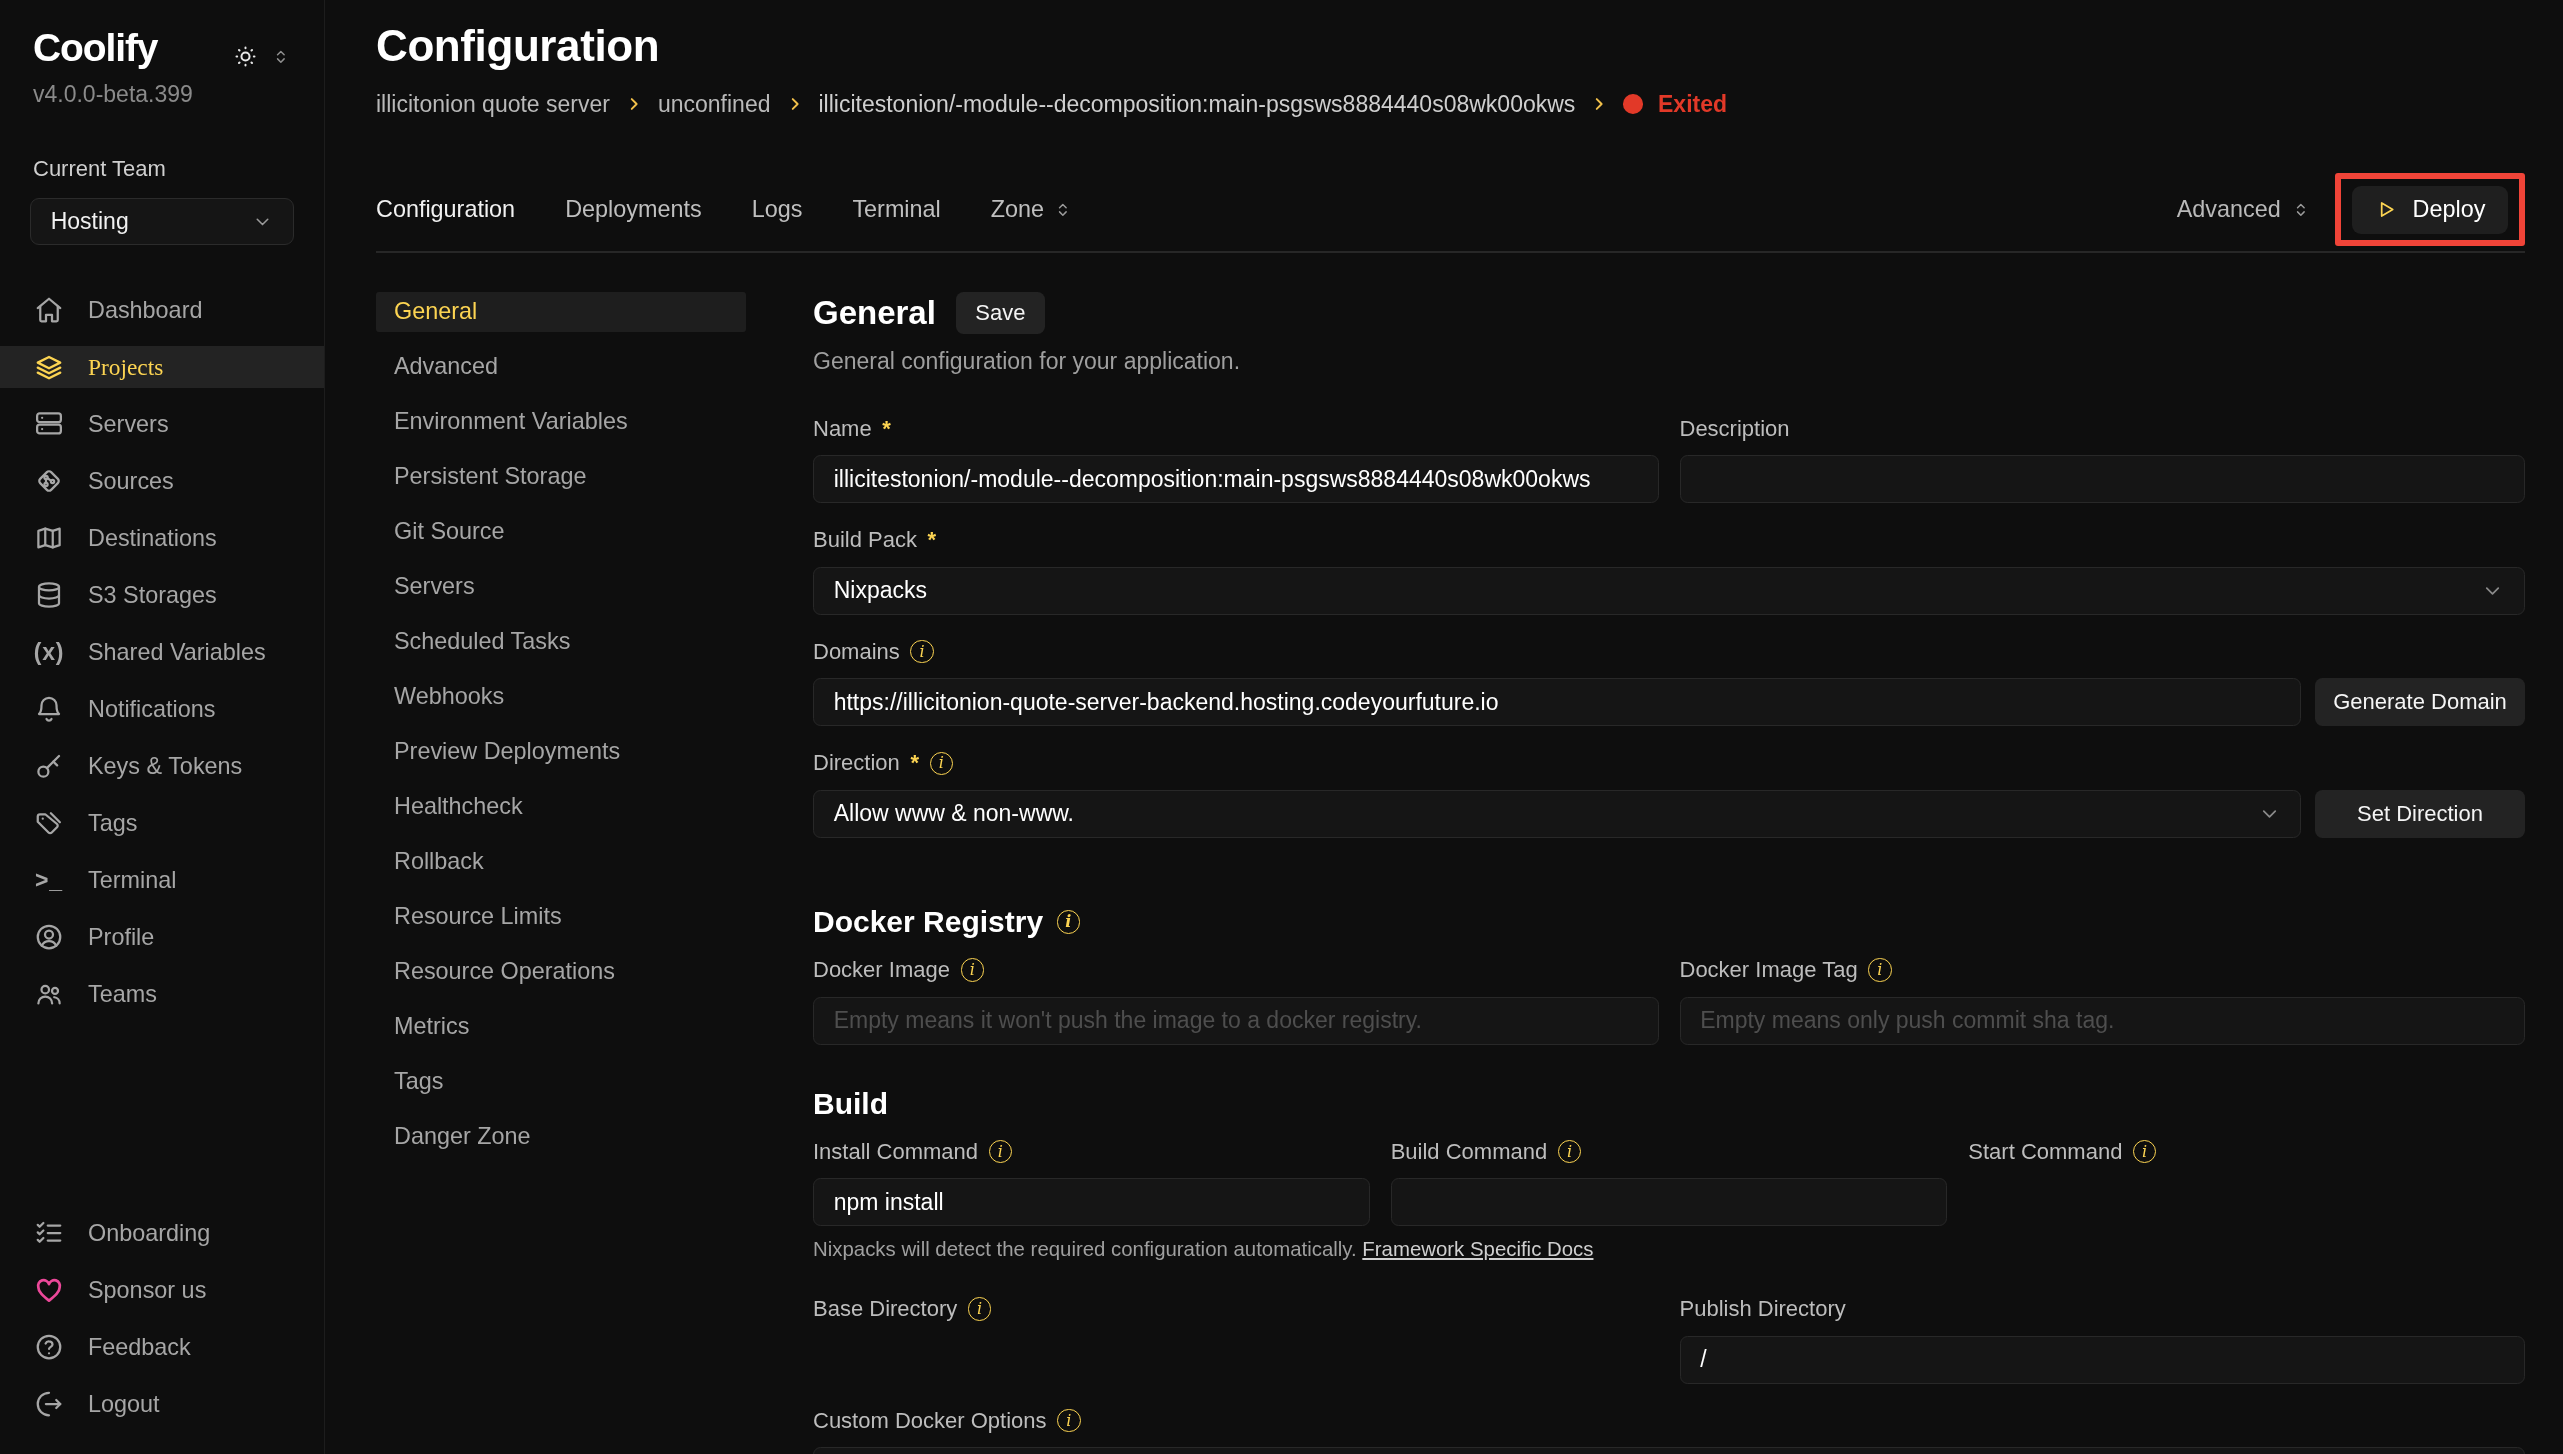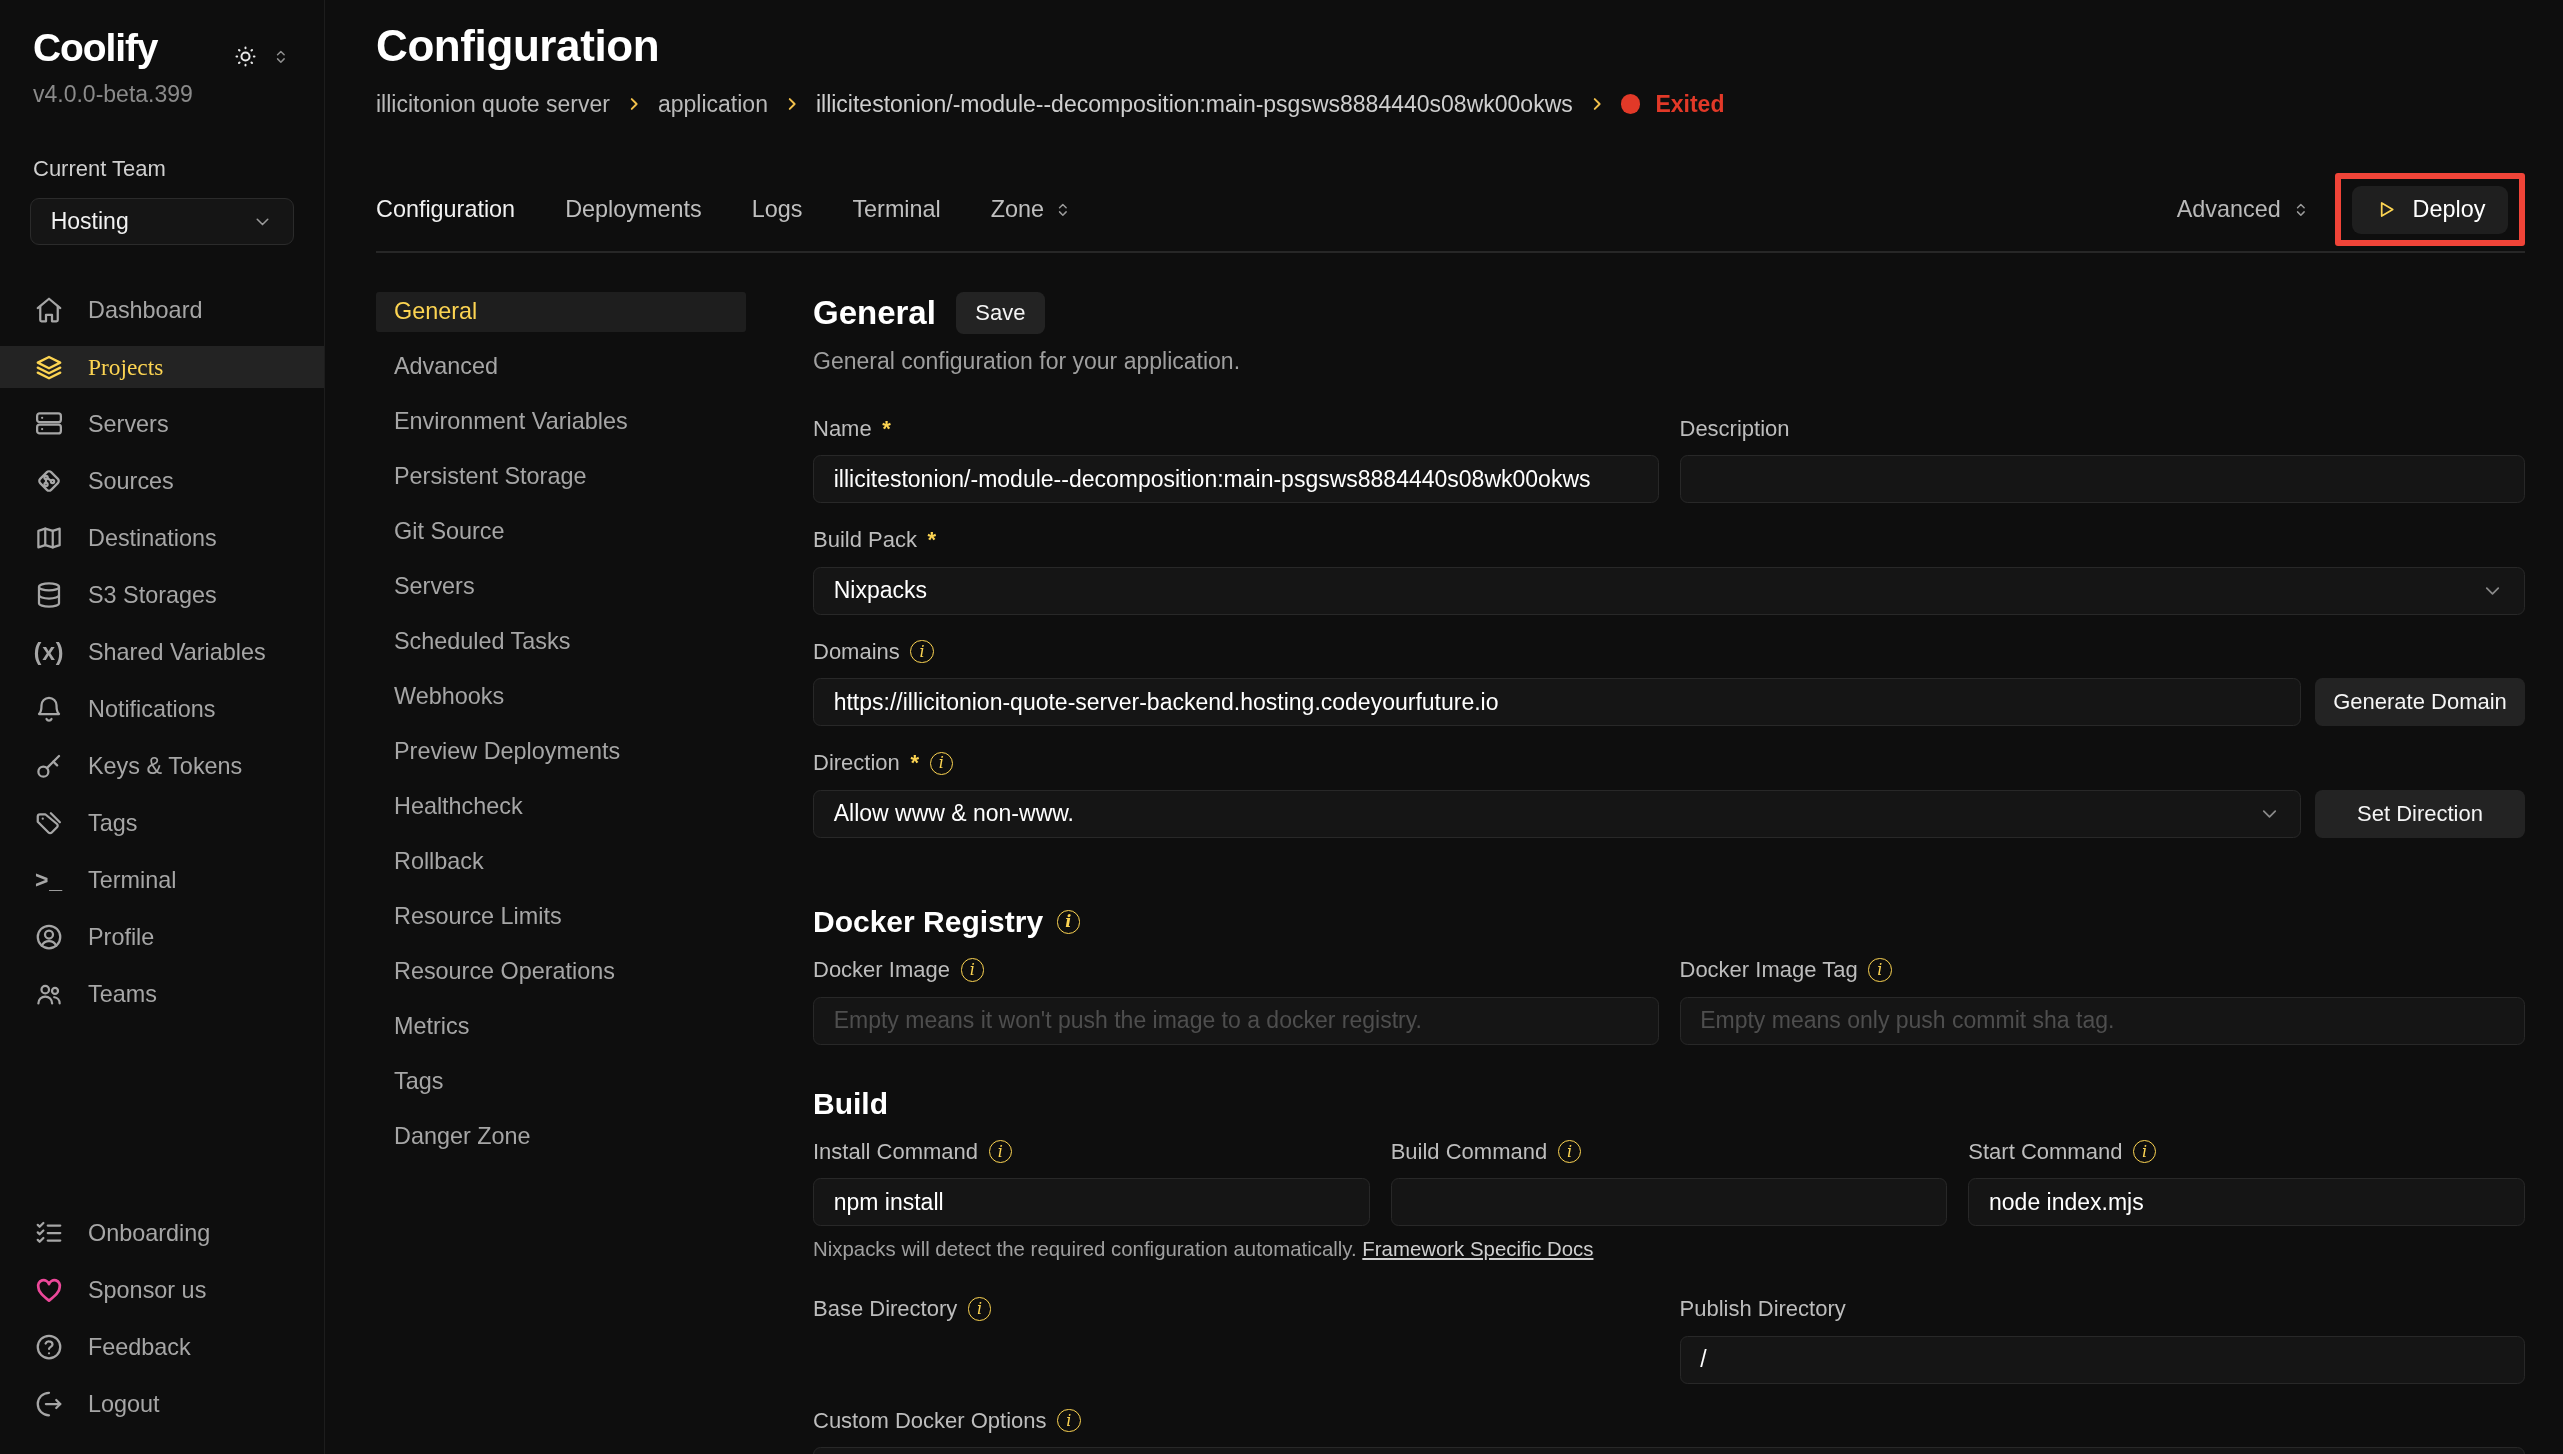--- a/index.html
+++ b/index.html
@@ -325,21 +325,21 @@
   <main class="main">
     <h1 class="h1">Configuration</h1>
 
     <div class="breadcrumb">
       <span class="crumb">illicitonion quote server</span>
       <span class="crumb-sep">
           <svg class="ic" width="18" height="18" viewBox="0 0 24 24" style="stroke-width:2.6">
             <path d="M9 5.5l6.5 6.5L9 18.5"></path>
           </svg>
         </span>
-      <span class="crumb">application</span>
+      <span class="crumb">unconfined</span>
       <span class="crumb-sep">
           <svg class="ic" width="18" height="18" viewBox="0 0 24 24" style="stroke-width:2.6">
             <path d="M9 5.5l6.5 6.5L9 18.5"></path>
           </svg>
         </span>
       <span class="crumb bright">illicitestonion/-module--decomposition:main-psgsws8884440s08wk00okws</span>
       <span class="crumb-sep">
           <svg class="ic" width="18" height="18" viewBox="0 0 24 24" style="stroke-width:2.6">
             <path d="M9 5.5l6.5 6.5L9 18.5"></path>
           </svg>
@@ -514,21 +514,20 @@
               <span>Build Command</span>
                 <span class="info">i</span>
             </div>
             <input class="input" value="" style="">
           </div>
           <div>
             <div class="label">
               <span>Start Command</span>
                 <span class="info">i</span>
             </div>
-            <input class="input" value="node index.mjs" style="">
           </div>
         </div>
 
         <div class="note mt16">
           <span>Nixpacks will detect the required configuration automatically.</span>
           <a>Framework Specific Docs</a>
         </div>
 
         <div class="grid2 mt46">
           <div>

